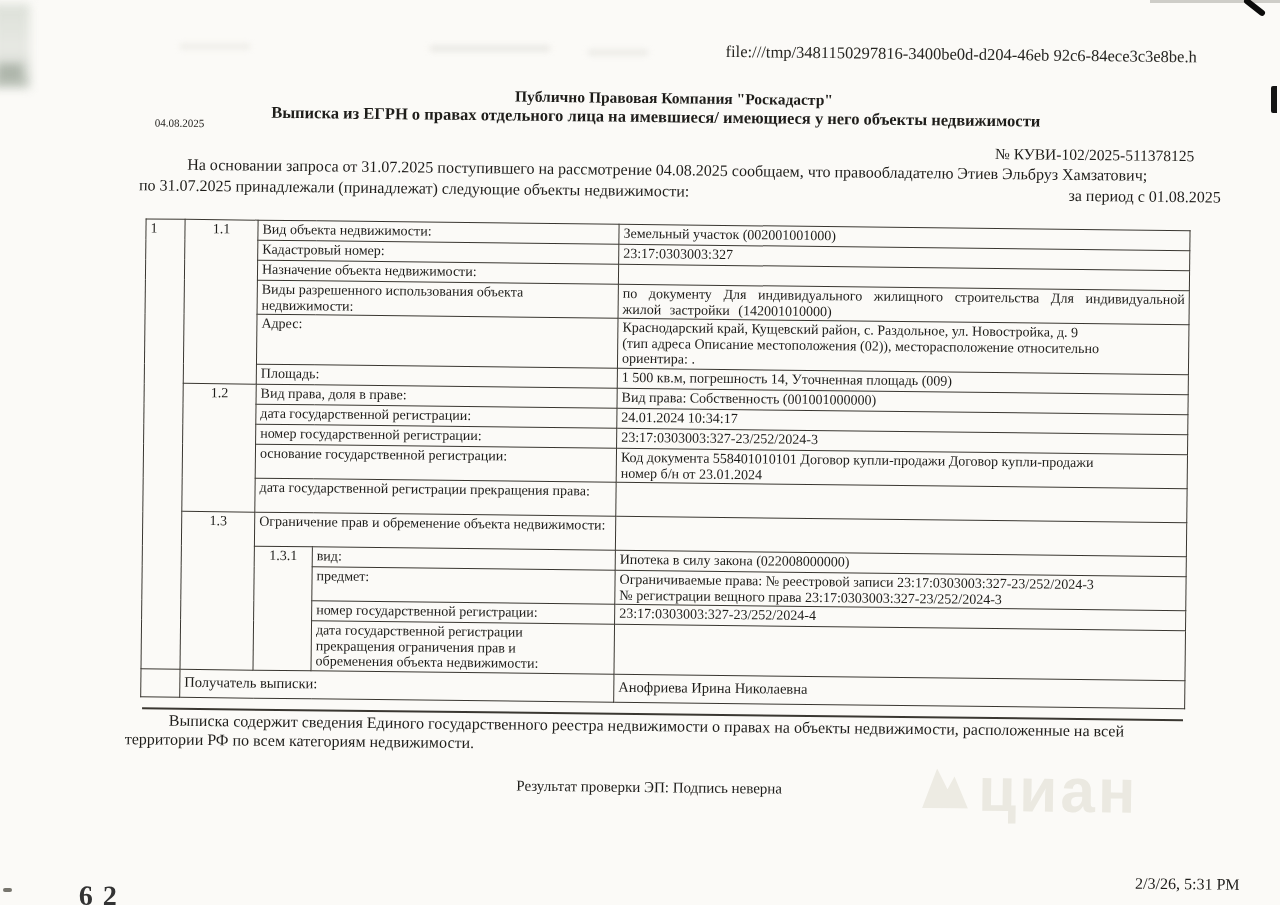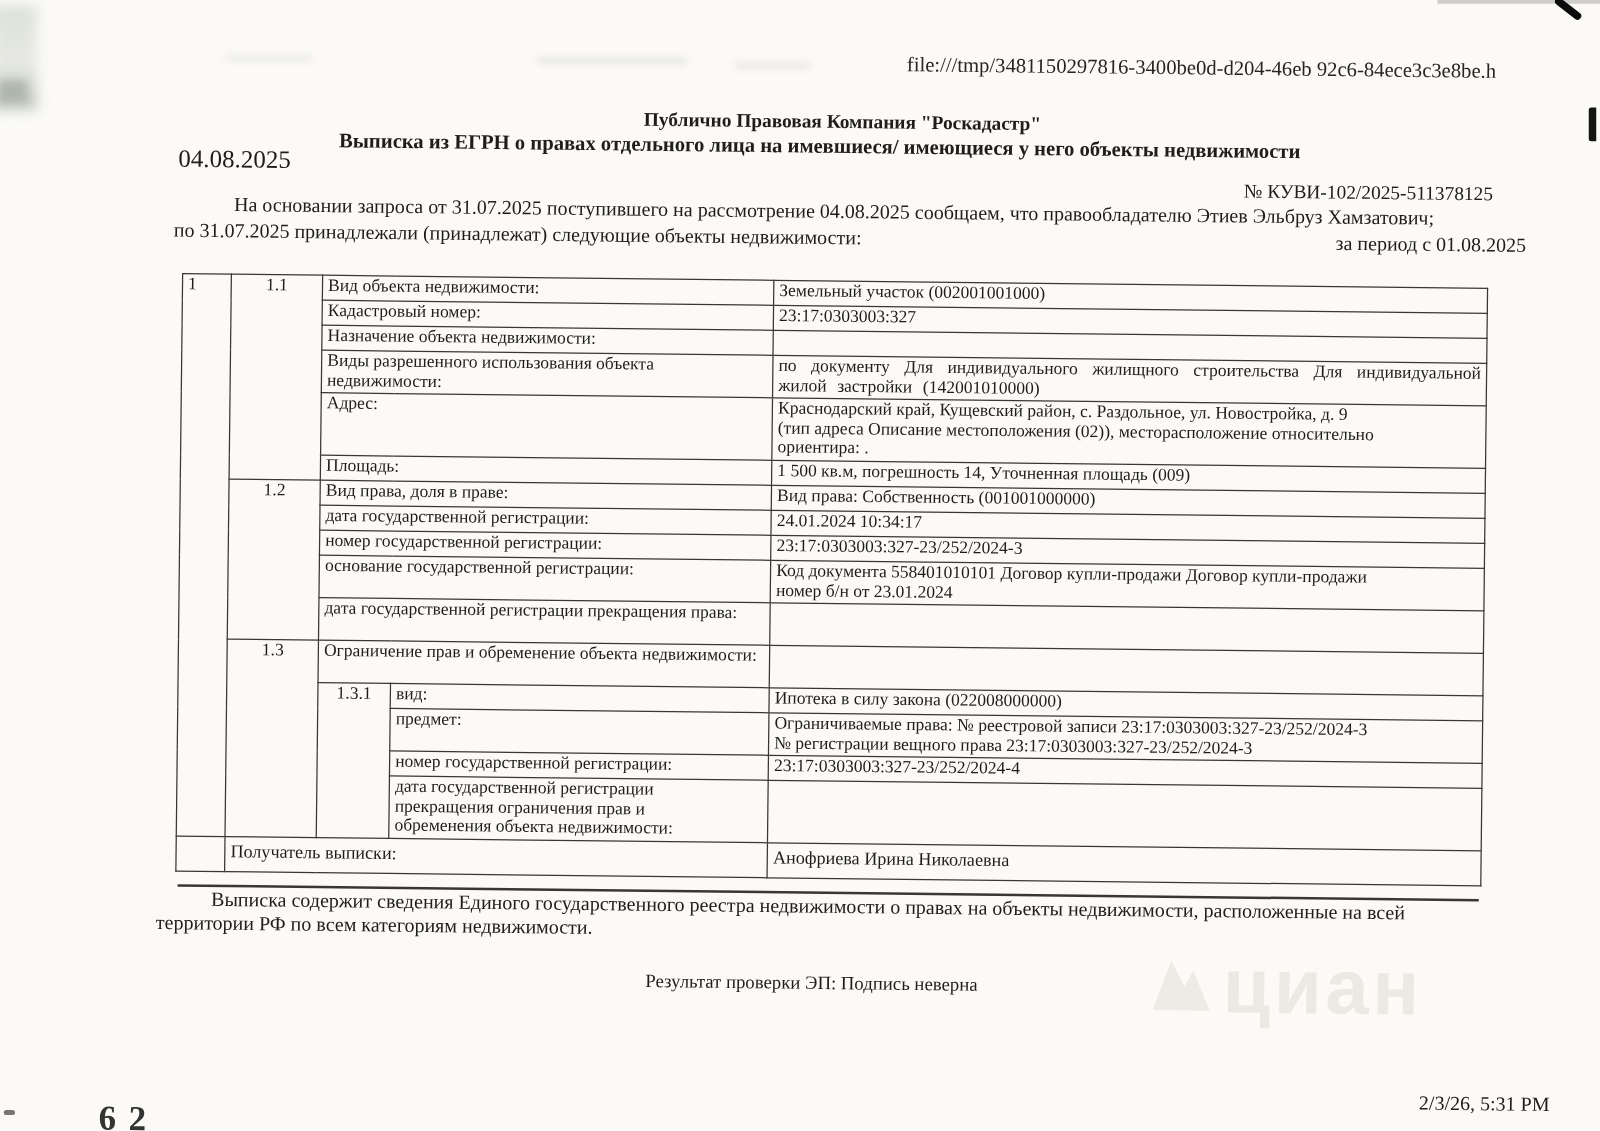--- a/index.html
+++ b/index.html
@@ -6,21 +6,21 @@
   body {
     width:1280px; height:905px; overflow:hidden; position:relative;
     background:#fbfaf7; color:#1e1d1a;
     font-family:"Liberation Serif", serif;
   }
   .abs { position:absolute; }
   .sheet { position:absolute; inset:0; transform:rotate(0.65deg); transform-origin:640px 452px; }
 
   
   .url   { top:41px; left:721px; font-size:16.5px; white-space:nowrap; color:#262521; }
-  .date  { top:122px; left:139px; font-size:20px; }
+  .date  { top:122px; left:151px; font-size:11px; }
   .org   { top:89px; left:58px; width:1224px; text-align:center; font-size:15.5px; font-weight:700; }
   .title { top:107px; left:12px; width:1280px; text-align:center; font-size:16.5px; font-weight:700; }
   .docnum{ top:141px; left:0; width:1191px; text-align:right; font-size:15.5px; }
 
   .intro { top:160px; left:136px; width:1082px; font-size:16px; line-height:20px; }
   .intro .first { text-indent:48px; white-space:nowrap; }
   .introrow { display:flex; justify-content:space-between; margin-top:1px; }
 
   
   table.egrn { left:143px; top:224px; border-collapse:collapse; table-layout:fixed; width:1044px; }

